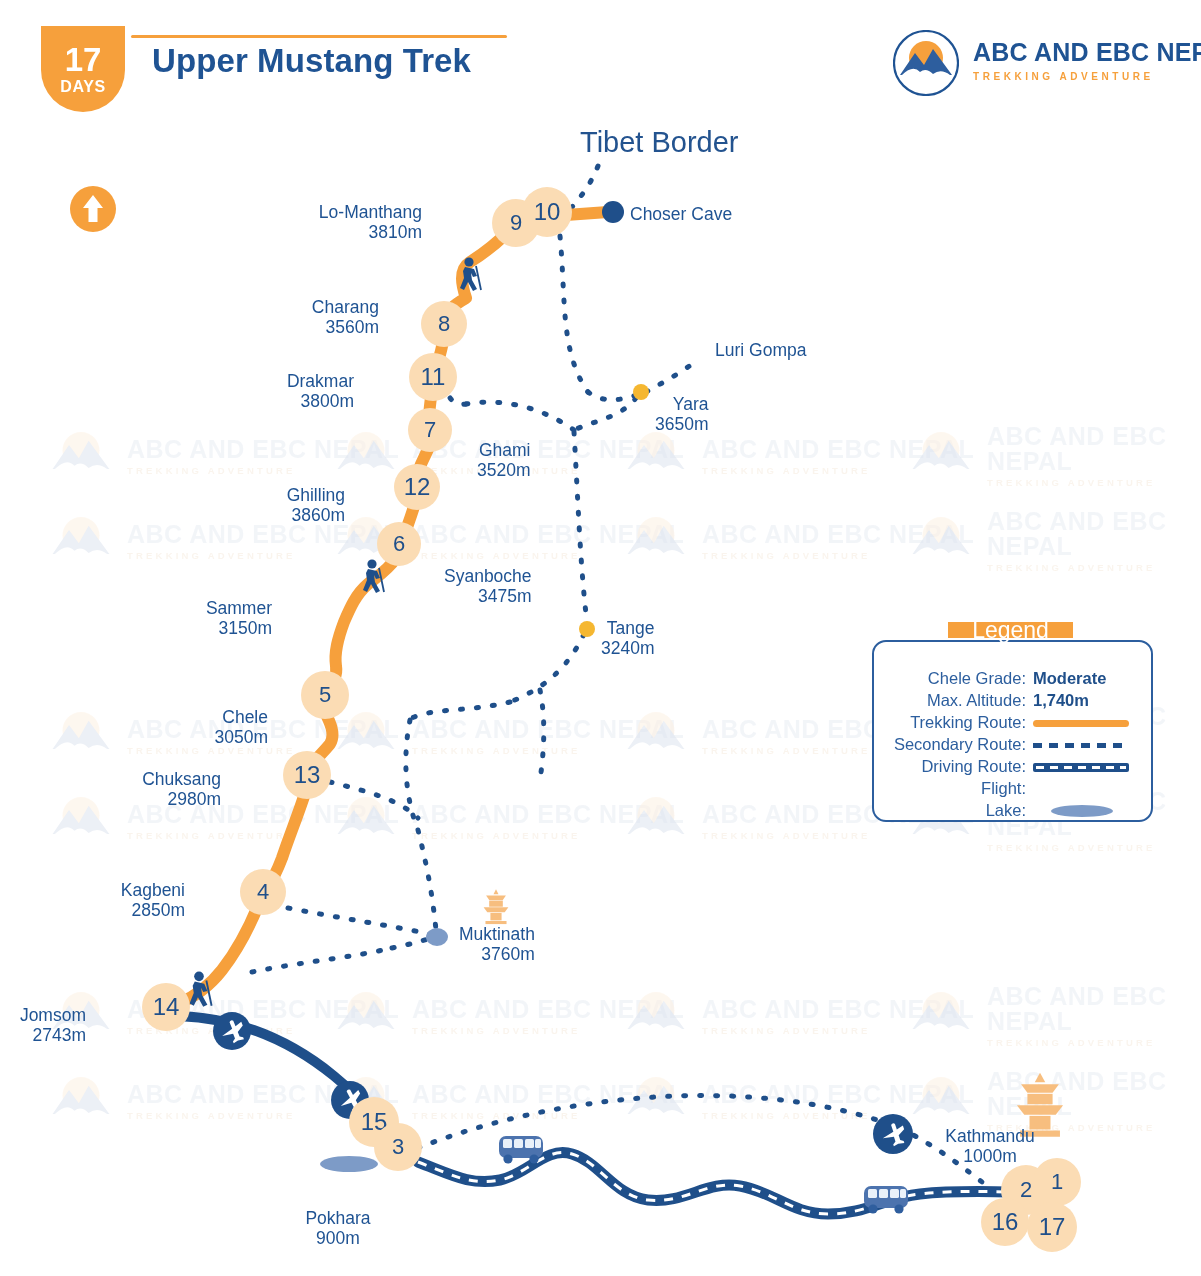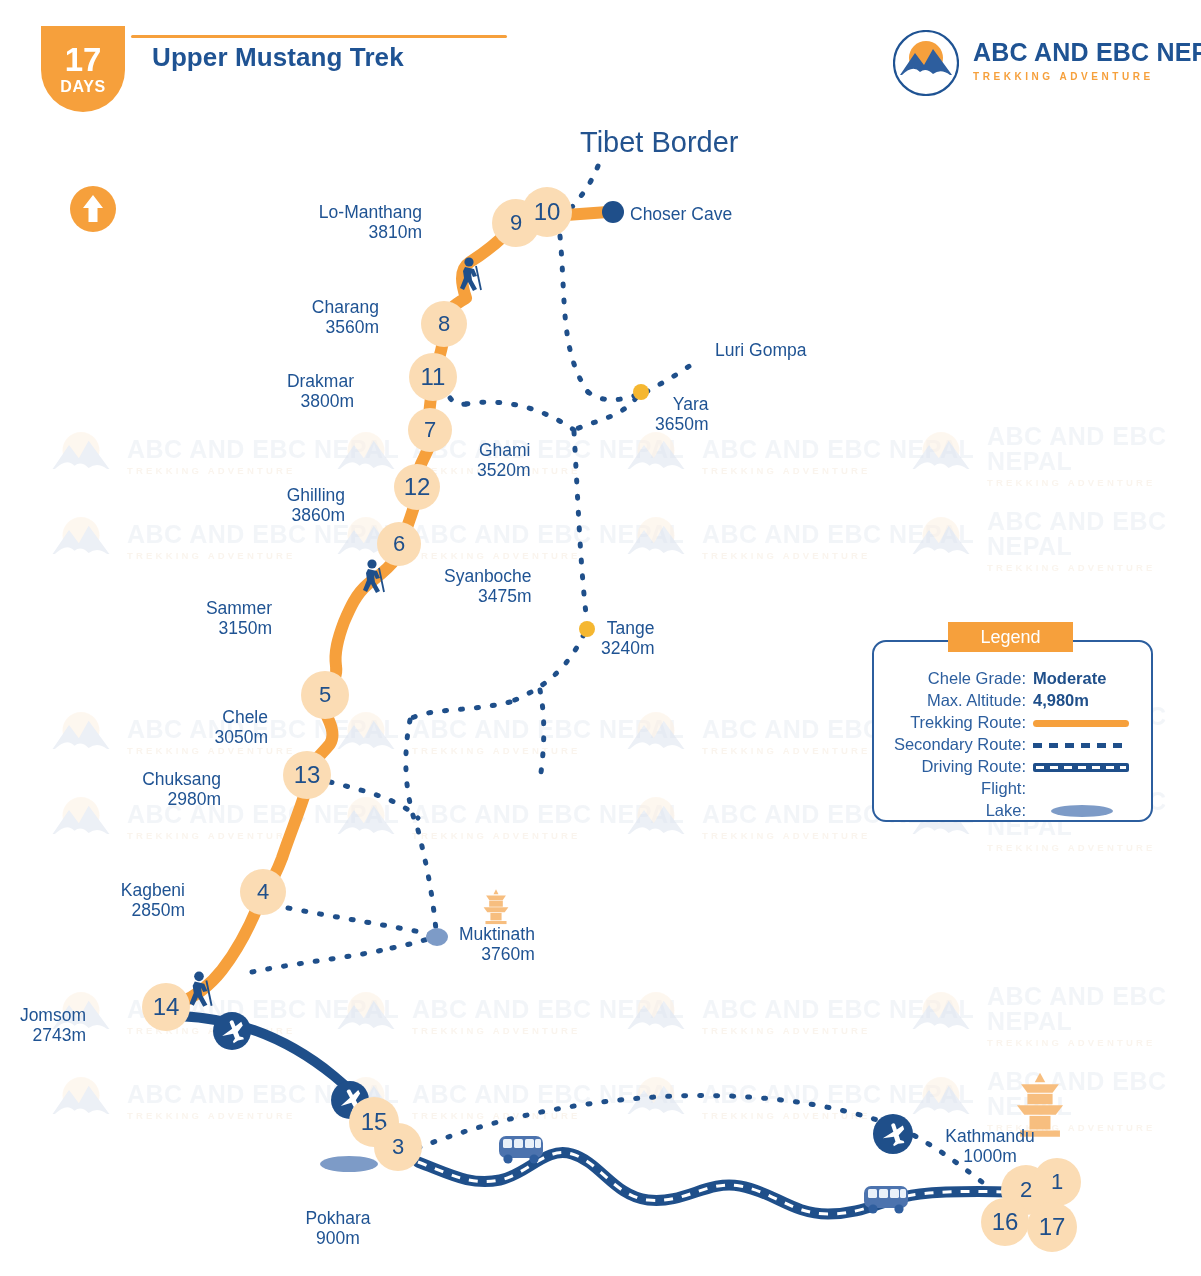--- a/index.html
+++ b/index.html
@@ -52,21 +52,21 @@
     color:#ffffff;
   }
   #days-badge .num{ font-size:33px; font-weight:bold; line-height:1; }
   #days-badge .lbl{ font-size:16px; font-weight:bold; letter-spacing:.6px; margin-top:2px;}
   #title-rule{
     position:absolute; left:131px; top:35px; width:376px; height:3px;
     background:#F6A03C; border-radius:2px;
   }
   #page-title{
     position:absolute; left:152px; top:42px;
-    font-size:26px; font-weight:bold; color:#1F5393;
+    font-size:33px; font-weight:bold; color:#1F5393;
     letter-spacing:.1px; white-space:nowrap;
   }
 
   
   #logo{ position:absolute; left:893px; top:30px; width:270px; height:66px; z-index:6;}
   #logo .logo-mark{ position:absolute; left:0; top:0; width:66px; height:66px;}
   #logo .logo-txt{ position:absolute; left:80px; top:10px;}
   #logo .logo-t1{
     font-size:25px; font-weight:bold; color:#1F5393;
     letter-spacing:.2px; line-height:1; white-space:nowrap;
@@ -116,23 +116,23 @@
   
   #legend{
     position:absolute; left:872px; top:640px;
     width:277px; height:178px; z-index:7;
     background:#ffffff;
     border:2px solid #2C5E9E;
     border-radius:14px;
   }
   #legend-title{
     position:absolute; left:948px; top:622px; z-index:8;
-    width:125px; height:30px;
+    width:125px; height:16px;
     background:#F6A03C; color:#ffffff;
-    font-size:18px;
+    font-size:23px;
     display:flex; align-items:center; justify-content:center;
   }
   #legend-rows{
     position:absolute; left:0; top:26px; width:277px;
     display:flex; flex-direction:column; gap:1px;
   }
   .lg-row{
     display:flex; align-items:center;
     height:21px;
   }
@@ -730,21 +730,21 @@
     </div>
 
   <div id="legend">
     <div id="legend-rows">
         <div class="lg-row">
           <div class="lg-key">Chele Grade:</div>
           <div class="lg-val">Moderate</div>
         </div>
         <div class="lg-row">
           <div class="lg-key">Max. Altitude:</div>
-          <div class="lg-val">4,980m</div>
+          <div class="lg-val">1,740m</div>
         </div>
         <div class="lg-row">
           <div class="lg-key">Trekking Route:</div>
           <div class="lg-swatch">
             <div class="sw-trek"></div>
           </div>
         </div>
         <div class="lg-row">
           <div class="lg-key">Secondary Route:</div>
           <div class="lg-swatch">

